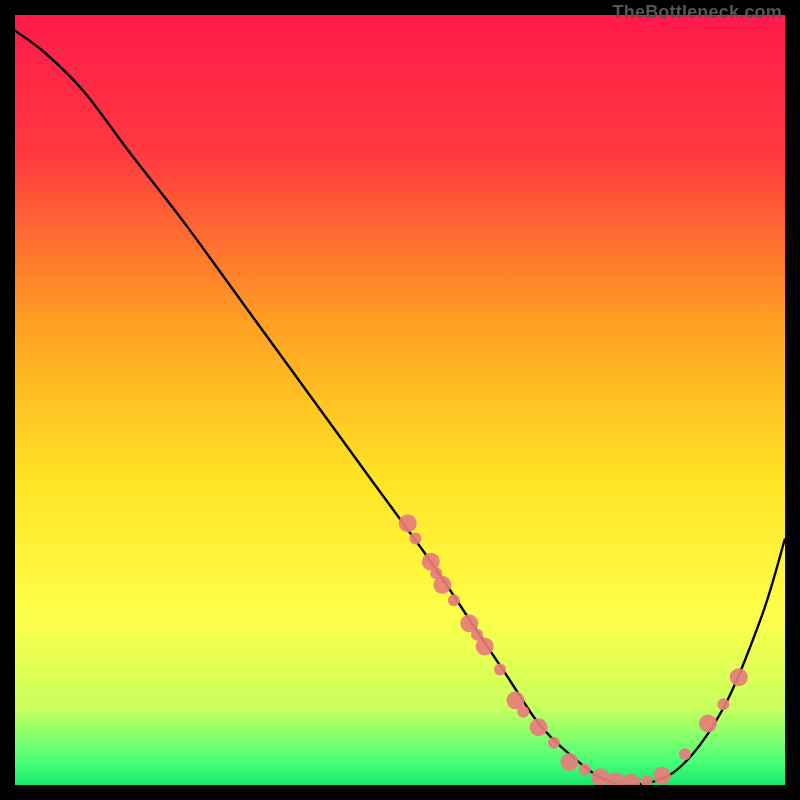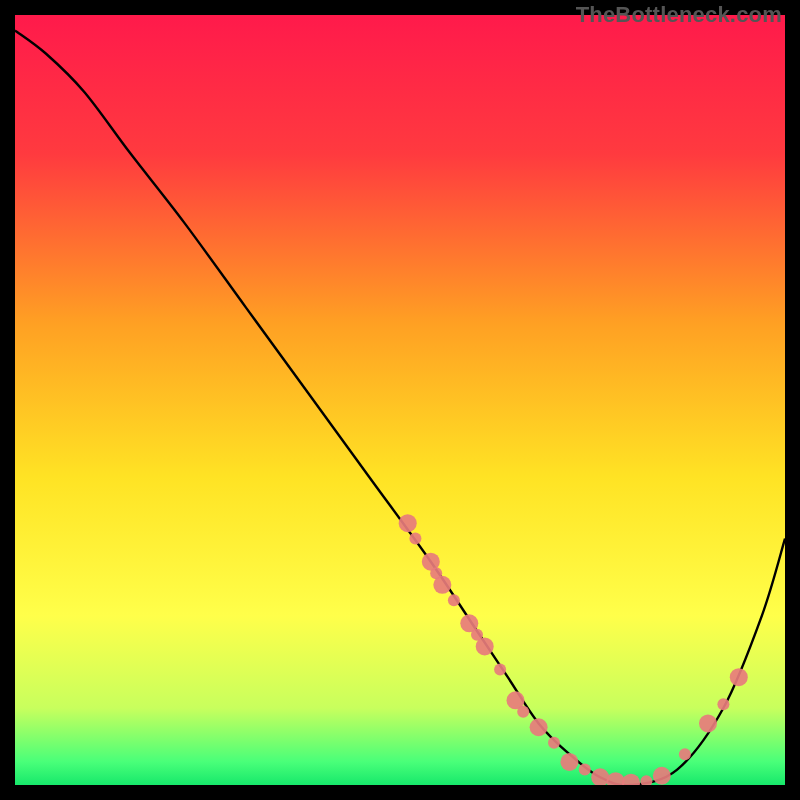--- a/index.html
+++ b/index.html
@@ -21,21 +21,21 @@
     left: 15px;
     top: 15px;
     width: 770px;
     height: 770px;
     overflow: hidden;
   }
   .watermark {
     position: absolute;
     top: 2px;
     right: 18px;
-    font-size: 22px;
+    font-size: 18px;
     font-weight: bold;
     color: #555;
     letter-spacing: 0.2px;
     user-select: none;
   }
   svg { display: block; }
 </style>
 </head>
 <body>
 

